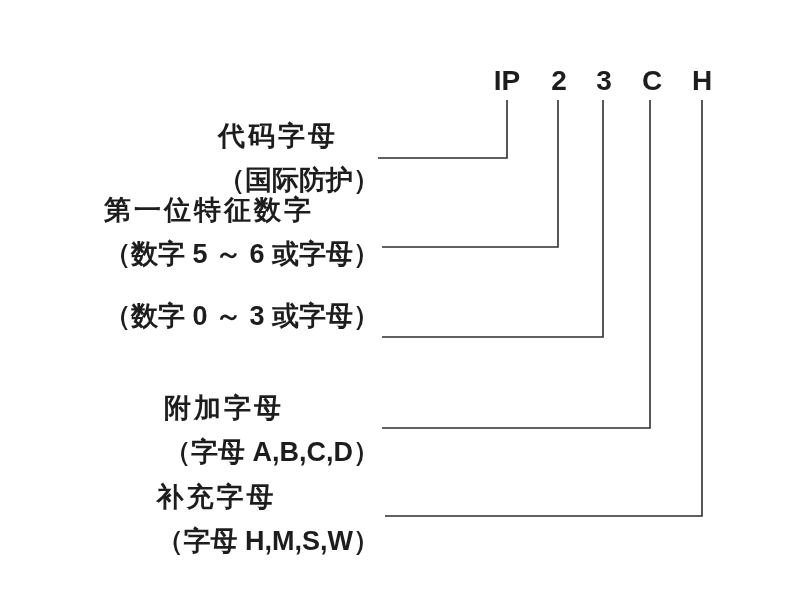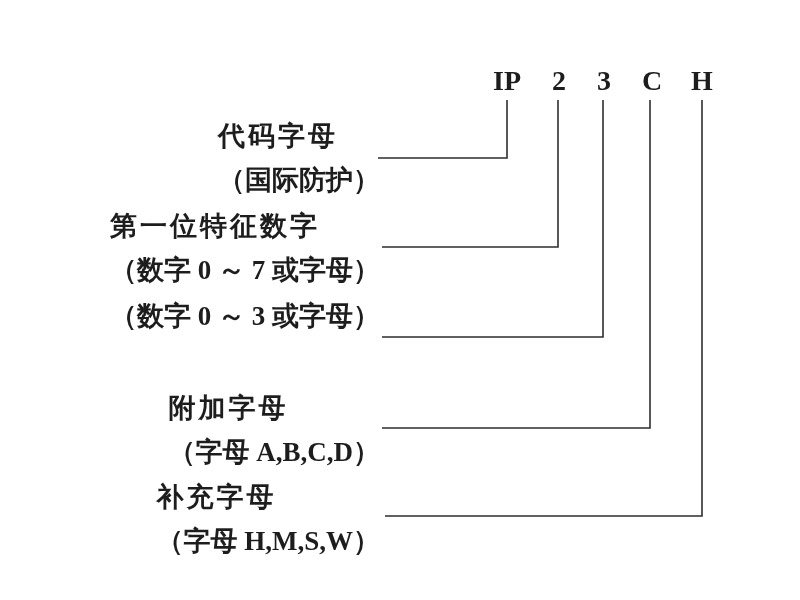--- a/index.html
+++ b/index.html
@@ -5,21 +5,21 @@
   html, body {
     margin: 0;
     padding: 0;
     background: #ffffff;
   }
   #canvas {
     position: relative;
     width: 800px;
     height: 600px;
     background: var(--bg, #ffffff);
-    font-family: Liberation Serif, serif;
+    font-family: Liberation Sans, sans-serif;
     color: var(--ink, #1d1d1d);
     overflow: hidden;
   }
   #connector-overlay {
     position: absolute;
     left: 0;
     top: 0;
     width: 800px;
     height: 600px;
   }
@@ -71,23 +71,23 @@
     <span class="code-part" style="left:604px">3</span>
     <span class="code-part" style="left:652px">C</span>
     <span class="code-part" style="left:702px">H</span>
   </div>
 
   <div class="label-row" style="top:114px">
     <div class="label-title">代码字母</div>
     <div class="label-subtitle">（国际防护）</div>
   </div>
 
-  <div class="label-row" style="top:204px">
+  <div class="label-row" style="top:188px">
     <div class="label-title">第一位特征数字</div>
-    <div class="label-subtitle">（数字 0 ～ 7 或字母）</div>
+    <div class="label-subtitle">（数字 5 ～ 6 或字母）</div>
   </div>
 
   <div class="label-row" style="top:294px">
     <div class="label-subtitle">（数字 0 ～ 3 或字母）</div>
   </div>
 
   <div class="label-row" style="top:386px">
     <div class="label-title">附加字母</div>
     <div class="label-subtitle">（字母 A,B,C,D）</div>
   </div>

